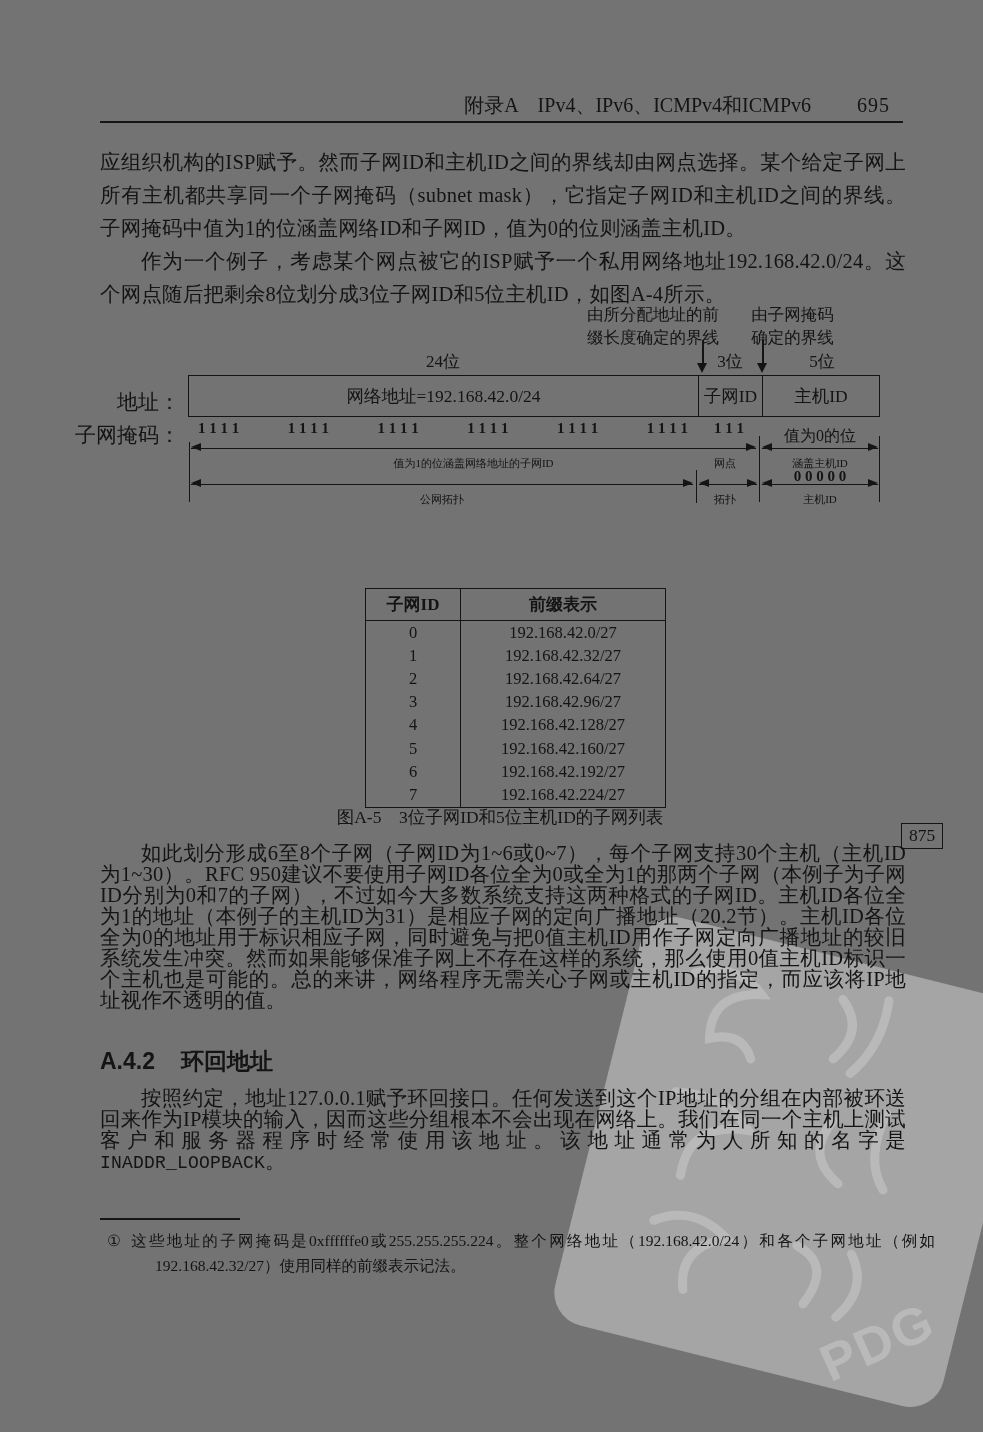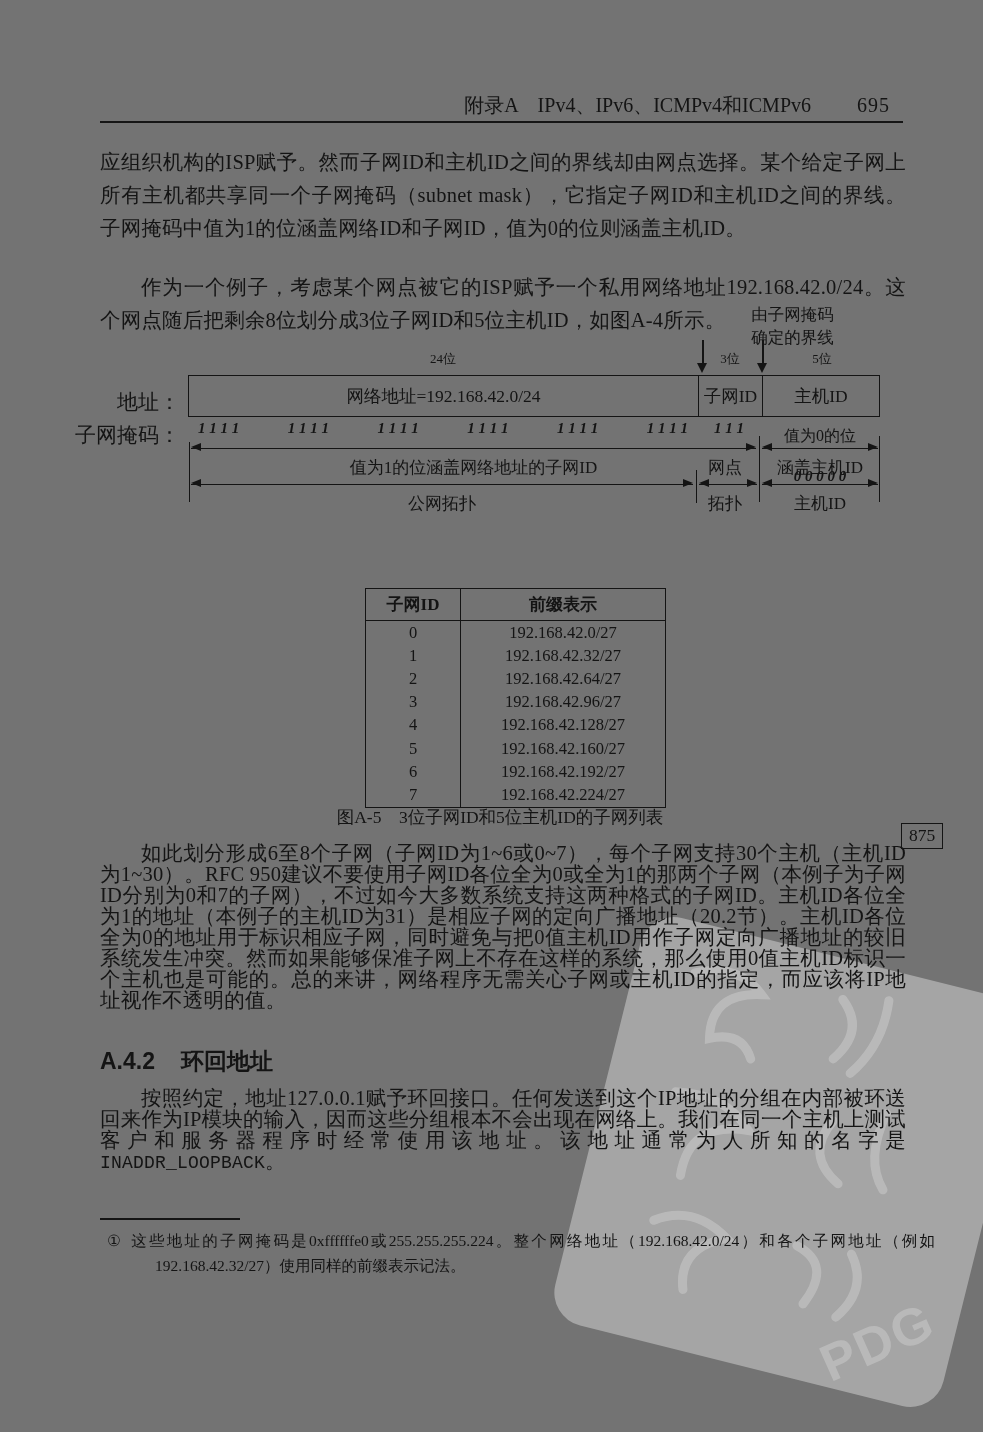--- a/index.html
+++ b/index.html
@@ -21,36 +21,36 @@
   .lh33{line-height:33px;}
   .lh28{line-height:21px;}
   .indent{text-indent:2em;}
 
   
   .fig4{left:0;top:300px;width:983px;height:240px;}
   .fig4 *{box-sizing:border-box;}
   .ann{position:absolute;font-size:16.5px;line-height:23px;text-align:center;}
   .vline{position:absolute;width:1.8px;background:#141414;}
   .tri-down{position:absolute;width:0;height:0;border-left:5.5px solid transparent;border-right:5.5px solid transparent;border-top:10px solid #141414;}
-  .widlbl{position:absolute;font-size:13px;text-align:center;}
+  .widlbl{position:absolute;font-size:17px;text-align:center;}
   .addr-box{position:absolute;left:188px;top:75px;width:692px;height:42px;border:1.8px solid #141414;display:flex;align-items:center;}
   .addr-box .cell{display:flex;align-items:center;justify-content:center;font-size:17.5px;height:100%;}
   .addr-box .c1{width:510px;border-right:1.6px solid #141414;}
   .addr-box .c2{width:64px;border-right:1.6px solid #141414;}
   .addr-box .c3{flex:1;}
   .rowlbl{position:absolute;width:122px;left:58px;text-align:right;font-size:21px;}
   .bits{position:absolute;top:120px;display:flex;justify-content:space-between;font-size:15px;font-weight:600;}
   .bits.center{justify-content:space-evenly;}
-  .bitgroup{white-space:pre;font-style:italic;}
+  .bitgroup{white-space:pre;}
   .vtick{position:absolute;width:1.4px;background:#141414;}
   .darrow{position:absolute;height:0;border-top:1.8px solid #141414;}
   .darrow::before,.darrow::after{content:"";position:absolute;top:-5.8px;width:0;height:0;border-top:4.8px solid transparent;border-bottom:4.8px solid transparent;}
   .darrow::before{left:0;border-right:10px solid #141414;}
   .darrow::after{right:0;border-left:10px solid #141414;}
-  .figtxt{position:absolute;font-size:17px;text-align:center;}
+  .figtxt{position:absolute;font-size:11px;text-align:center;}
   .figcap{position:absolute;left:100px;width:800px;text-align:center;font-size:17.5px;}
 
   
   .subnet-table{position:absolute;left:365px;top:588px;border-collapse:collapse;border:1.8px solid #141414;font-size:16.5px;}
   .subnet-table th{border-bottom:1.8px solid #141414;font-weight:600;font-size:17px;padding:4px 6px;}
   .subnet-table th:first-child{border-right:1.4px solid #141414;width:82px;}
   .subnet-table td{padding:1.6px 6px;text-align:center;}
   .subnet-table td:first-child{border-right:1.4px solid #141414;}
   .subnet-table td:last-child{width:192px;}
 
@@ -91,23 +91,27 @@
     </svg>
     <div class="wm-pdg">PDG</div>
   </div>
 
   <div class="abs header z1">
     <span>附录A　IPv4、IPv6、ICMPv4和ICMPv6</span><span class="pageno">695</span>
   </div>
   <div class="abs hrule z1"></div>
 
   <div class="abs para lh33 z1" style="top:146px;">应组织机构的ISP赋予。然而子网ID和主机ID之间的界线却由网点选择。某个给定子网上所有主机都共享同一个子网掩码（subnet mask），它指定子网ID和主机ID之间的界线。子网掩码中值为1的位涵盖网络ID和子网ID，值为0的位则涵盖主机ID。</div>
-  <div class="abs para lh33 indent z1" style="top:245px;margin-top:26px;">作为一个例子，考虑某个网点被它的ISP赋予一个私用网络地址192.168.42.0/24。这个网点随后把剩余8位划分成3位子网ID和5位主机ID，如图A-4所示。</div>
+  <div class="abs para lh33 indent z1" style="top:245px;">作为一个例子，考虑某个网点被它的ISP赋予一个私用网络地址192.168.42.0/24。这个网点随后把剩余8位划分成3位子网ID和5位主机ID，如图A-4所示。</div>
 
   <div class="abs fig4 z1">
+    <div class="ann" style="left:568px;top:3px;width:170px;">
+      <div>由所分配地址的前</div>
+      <div>缀长度确定的界线</div>
+    </div>
     <div class="ann" style="left:725px;top:3px;width:135px;">
       <div>由子网掩码</div>
       <div>确定的界线</div>
     </div>
 
     <div class="vline" style="left:702px;top:40px;height:24px;"></div>
     <div class="tri-down" style="left:697px;top:63px;"></div>
     <div class="vline" style="left:762px;top:40px;height:24px;"></div>
     <div class="tri-down" style="left:757px;top:63px;"></div>
 

